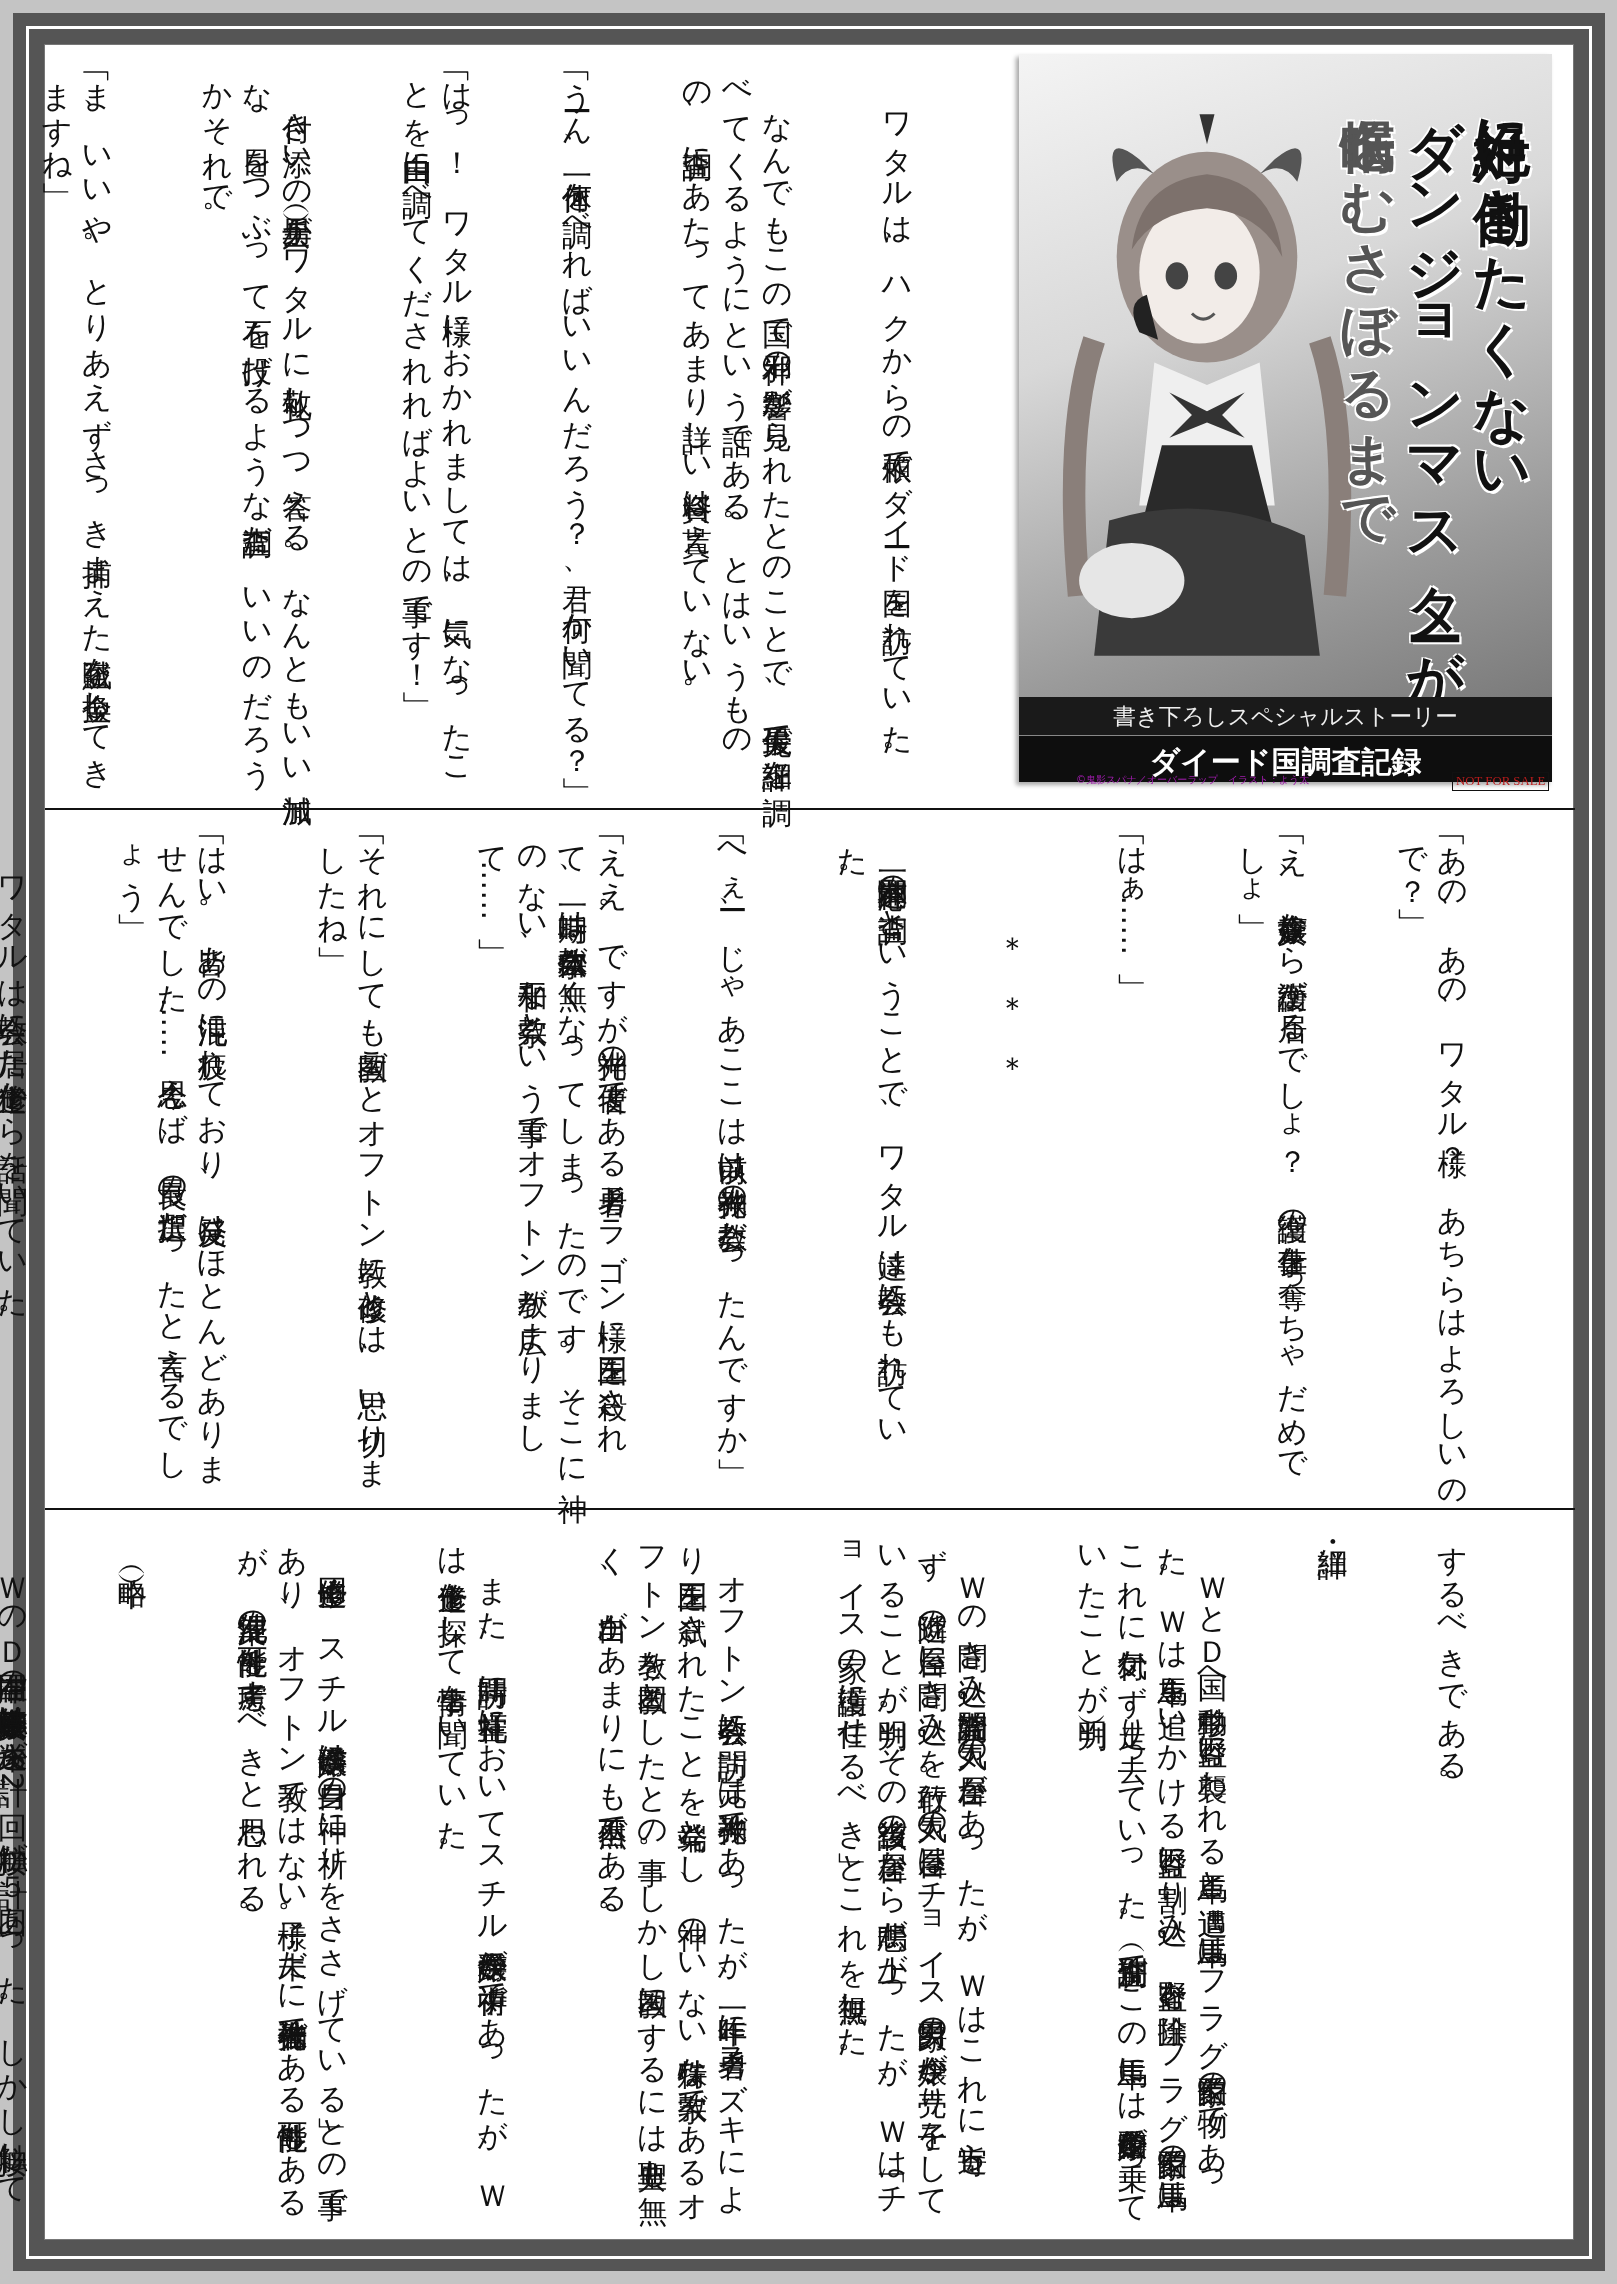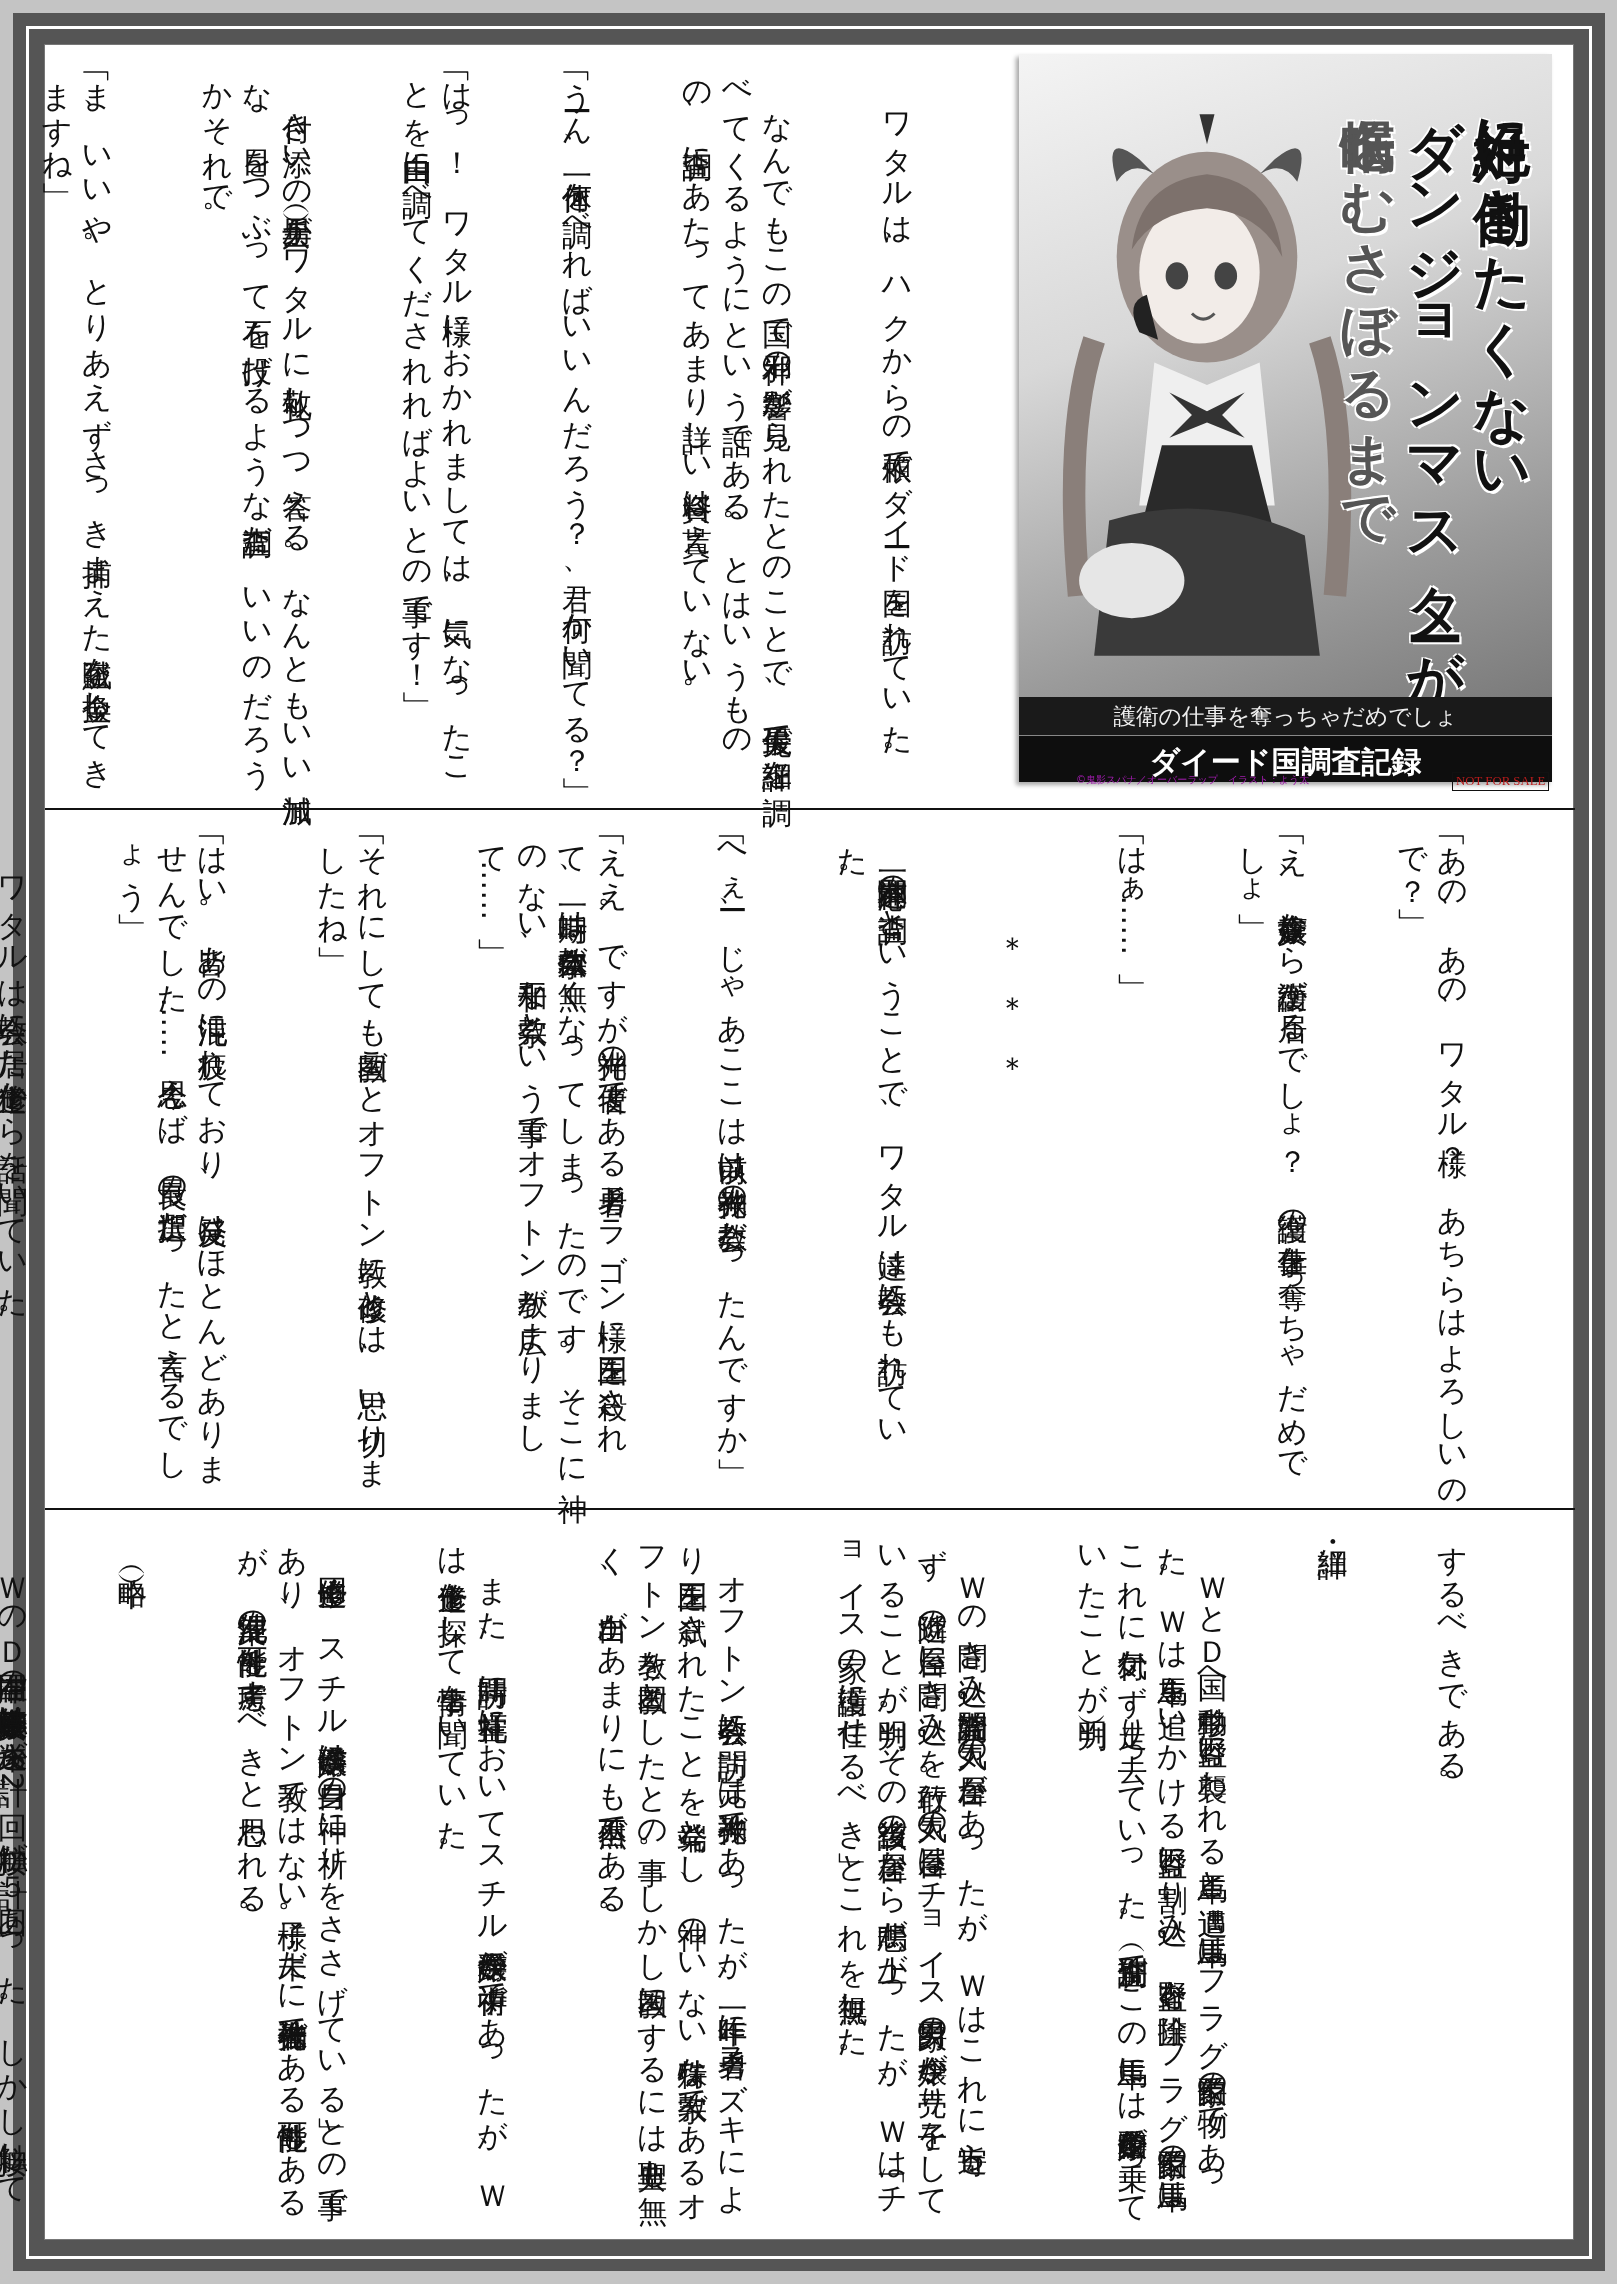--- a/index.html
+++ b/index.html
@@ -118,21 +118,21 @@
         <path d="M150 440 L270 440 L300 560 L120 560 Z" fill="#2a2a2a"></path>
         <path d="M80 540 Q210 500 340 560 L360 720 L60 720 Z" fill="#3a3a3a"></path>
         <path d="M60 300 Q20 420 40 640" stroke="#8a7f7a" stroke-width="30" fill="none"></path>
         <path d="M360 300 Q400 420 380 640" stroke="#8a7f7a" stroke-width="30" fill="none"></path>
         <ellipse cx="110" cy="620" rx="70" ry="50" fill="#e6e6e6"></ellipse>
         <path d="M120 290 Q100 250 130 240 L145 300 Z" fill="#222"></path>
       </svg>
       <div class="cover-title t1">絶対に働きたくない</div>
       <div class="cover-title t2">ダンジョンマスターが</div>
       <div class="cover-title t3">惰眠をむさぼるまで</div>
-      <div class="banner-sub">護衛の仕事を奪っちゃだめでしょ</div>
+      <div class="banner-sub">書き下ろしスペシャルストーリー</div>
       <div class="banner-main">ダイード国調査記録</div>
     </div>
     <div class="credits" style="left:1031px;top:724px;">©鬼影スパナ／オーバーラップ　イラスト：よう太</div>
     <div class="nfs" style="left:1407px;top:727px;">NOT FOR SALE</div>
 
     <div class="vtext" style="right:578px; top:16.6px; height:722px;">
       <p>　ワタルは、ハクからの依頼でダイード国を訪れていた。</p>
       <p>　なんでもこの国で邪神の影響が見られたとのことで、最優先で詳細を調べてくるようにという話である。とはいうものの、調査にあたってあまり詳しい資料は貰えていない。</p>
       <p>「うーん、一体何を調べればいいんだろう？　君、何か聞いてる？」</p>
       <p>「はっ！　ワタル様におかれましては、気になったことを自由に調べてくだされればよいとの事です！」</p>

